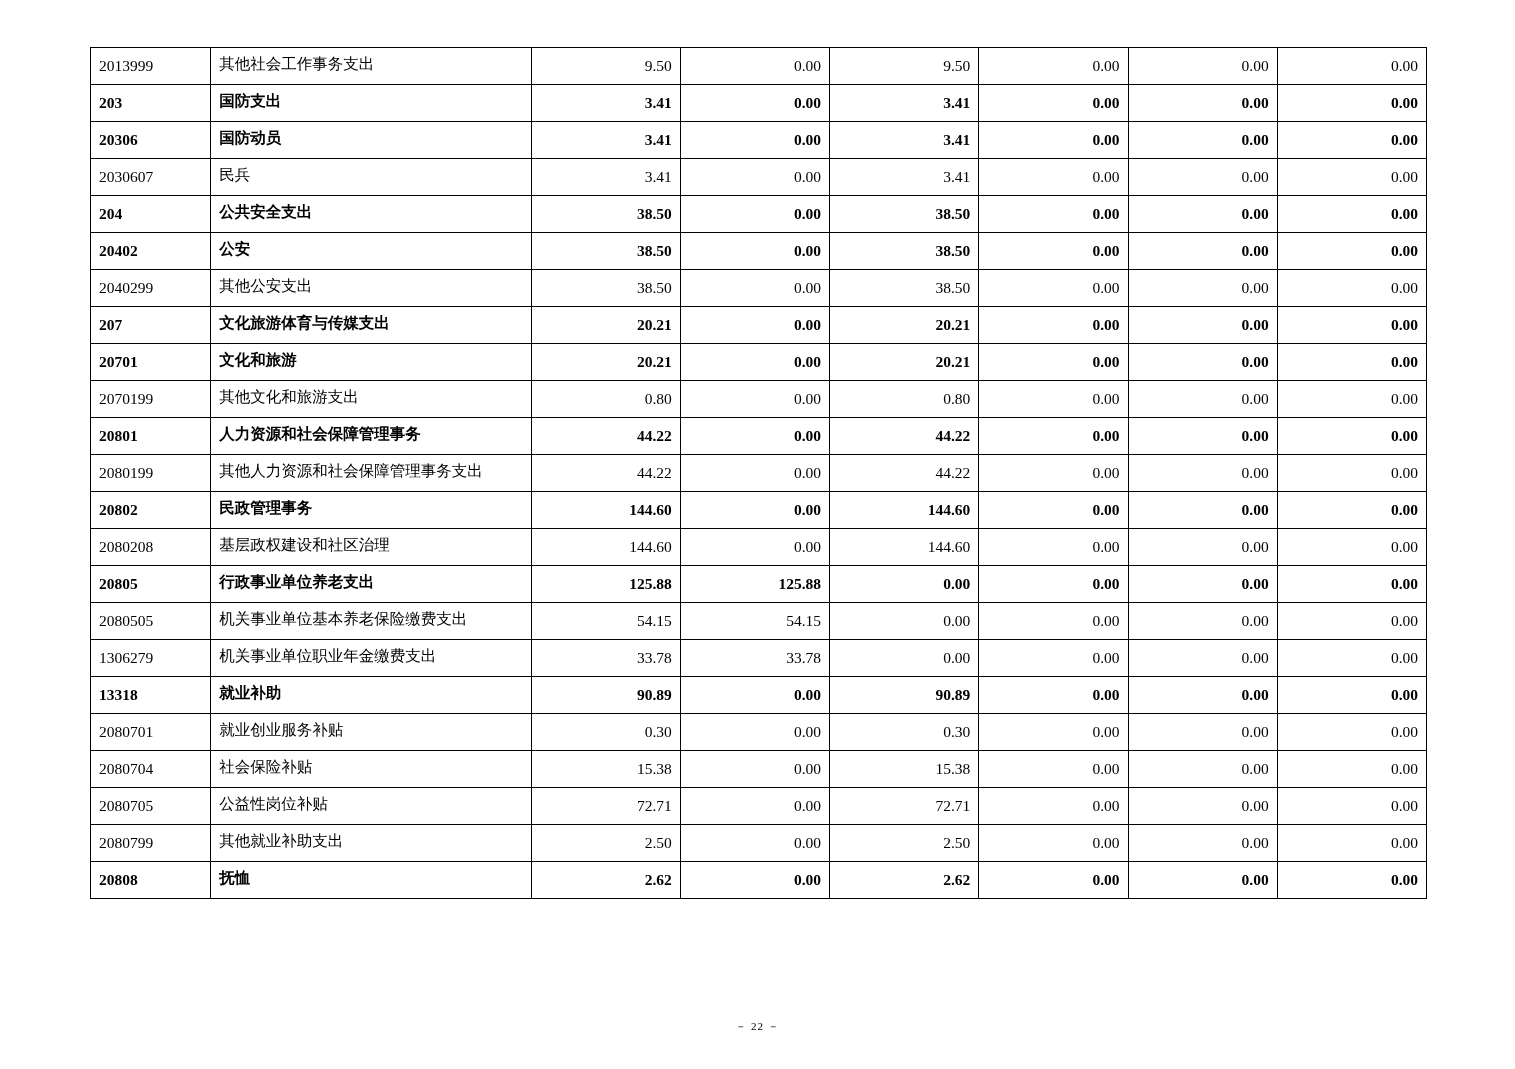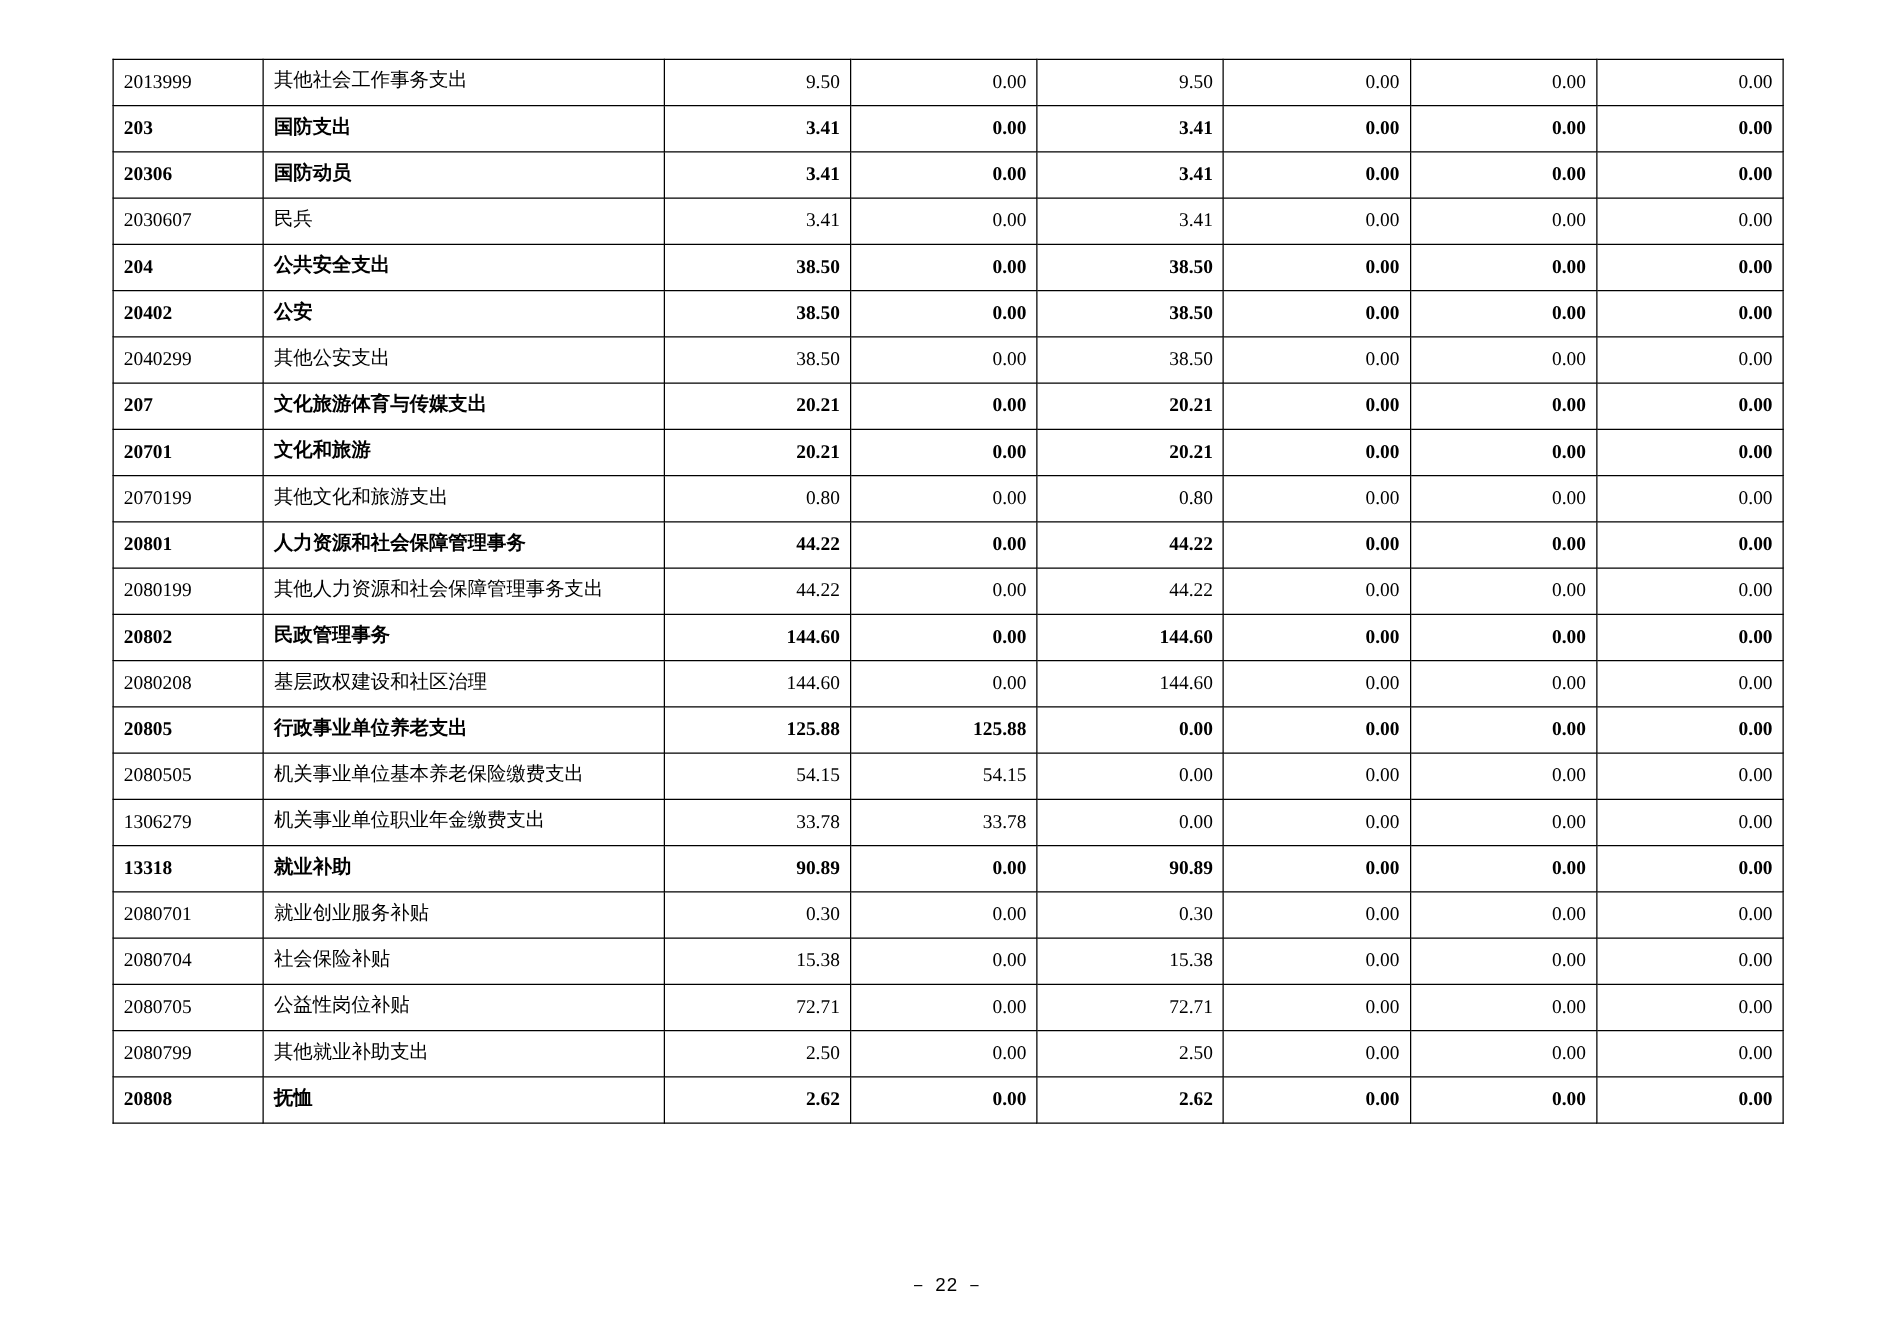--- a/index.html
+++ b/index.html
@@ -51,22 +51,22 @@
   td.num  { text-align: right; padding-right: 10px; }
 
   tr.bold td { font-weight: bold; }
 
   .footer {
     position: absolute;
     left: 0;
     top: 1019px;
     width: 1515px;
     text-align: center;
-    font-size: 15px;
-    font-family: Liberation Sans, sans-serif;
+    font-size: 11px;
+    font-family: Liberation Serif, serif;
     letter-spacing: 1px;
   }
 </style>
 </head>
 <body>
 
 <div class="page">
 
   <table class="budget">
     <colgroup>

